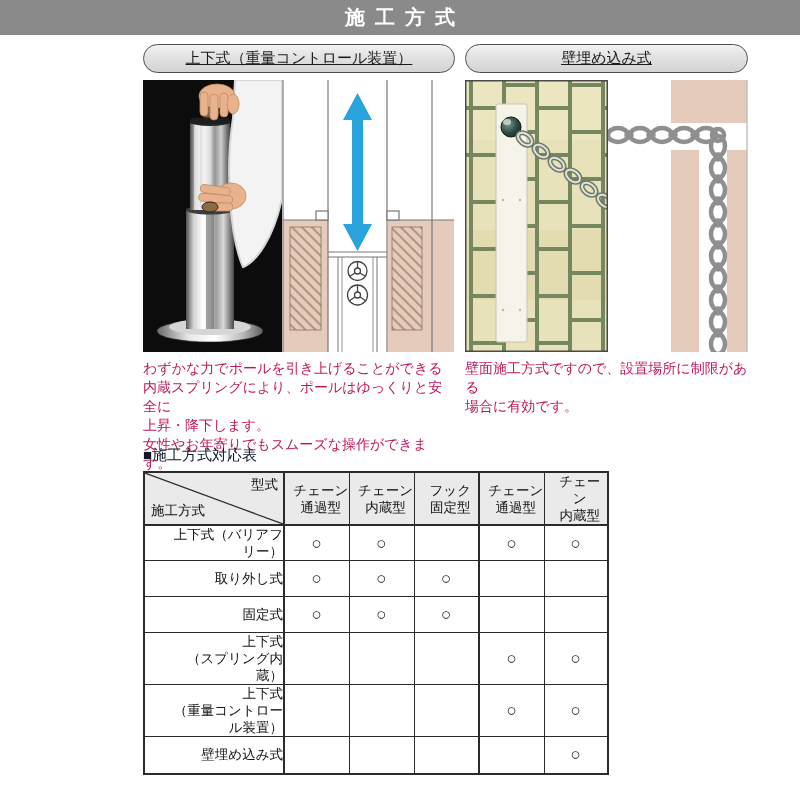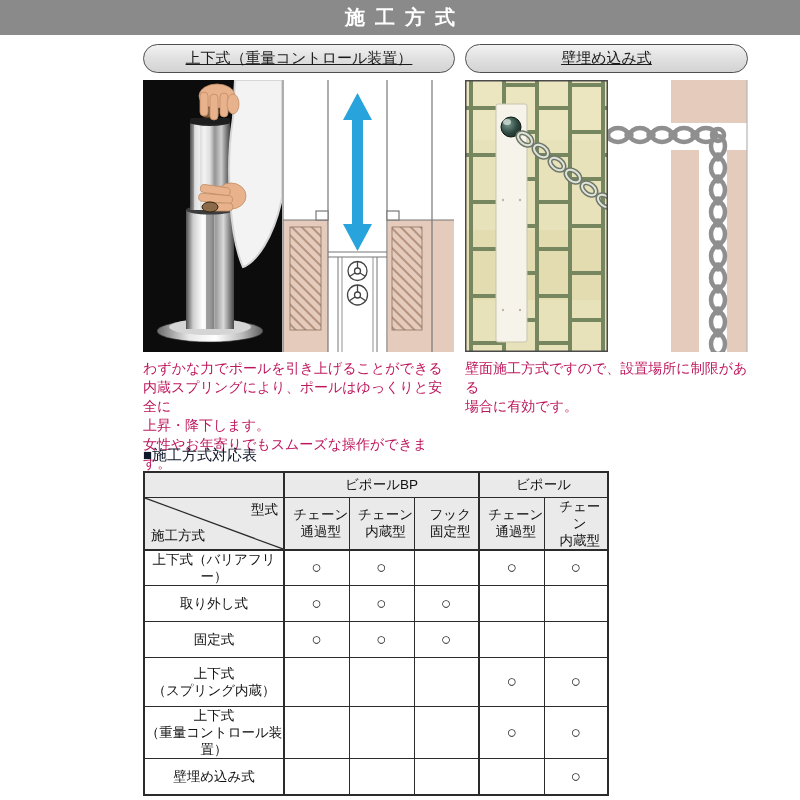--- a/index.html
+++ b/index.html
@@ -33,21 +33,21 @@
     font-size:13.5px;color:#111;vertical-align:middle;}
   table{border:2.5px solid #2b2b2b;}
   .hdr{background:#eaeaea;}
   .thickL{border-left-width:2.5px;}
   tr.r-group{height:25px;}
   tr.r-cols{height:50px;}
   tr.r-cols td,tr.r-cols th{border-bottom-width:2.5px;}
   .colhead{white-space:pre-line;line-height:17px;padding-left:8px;}
   tr.rb1{height:33px;} tr.rb2{height:36px;margin-left:8px;} tr.rb3{height:36px;}
   tr.rb4{height:49px;} tr.rb5{height:49px;} tr.rb6{height:37px;}
-  .row-label{text-align:center;padding-left:0;white-space:pre-line;line-height:17px;font-size:13.5px;}
+  .row-label{text-align:right;padding-left:15px;white-space:pre-line;line-height:17px;font-size:13.5px;}
   .mark{font-size:17px;color:#222;line-height:1;}
   .corner{position:relative;}
   .corner svg{position:absolute;left:0;top:0;width:100%;height:100%;}
   .corner .kata{position:absolute;top:3px;right:5px;font-size:13.5px;}
   .corner .seko{position:absolute;bottom:4px;left:6px;font-size:13.5px;}
 </style>
 </head>
 <body>
 
 <div id="page">
@@ -312,25 +312,20 @@
     <table>
       <colgroup>
         <col style="width:140px">
           <col style="width:65px">
           <col style="width:65px">
         <col style="width:65px">
           <col style="width:65px">
           <col style="width:64px">
       </colgroup>
       <tbody>
-      <tr class="r-group">
-        <td class="hdr"></td>
-        <th class="hdr thickL" colspan="3">ビポールBP</th>
-        <th class="hdr thickL" colspan="2">ビポール</th>
-      </tr>
       <tr class="r-cols">
         <td class="hdr corner">
           <svg viewBox="0 0 140 50" preserveAspectRatio="none">
             <line x1="0" y1="0" x2="140" y2="50" stroke="#2b2b2b" stroke-width="1.2"></line>
           </svg>
           <span class="kata">型式</span>
           <span class="seko">施工方式</span>
         </td>
         <th class="hdr colhead thickL">チェーン
 通過型</th>

